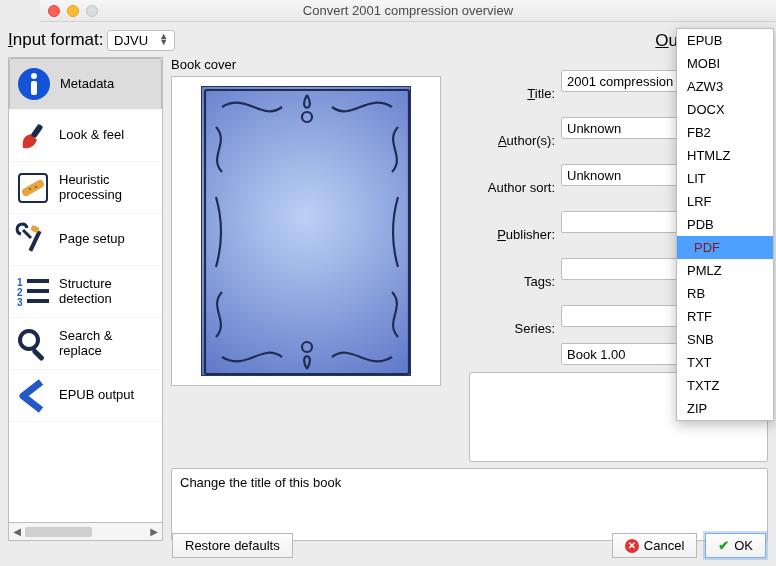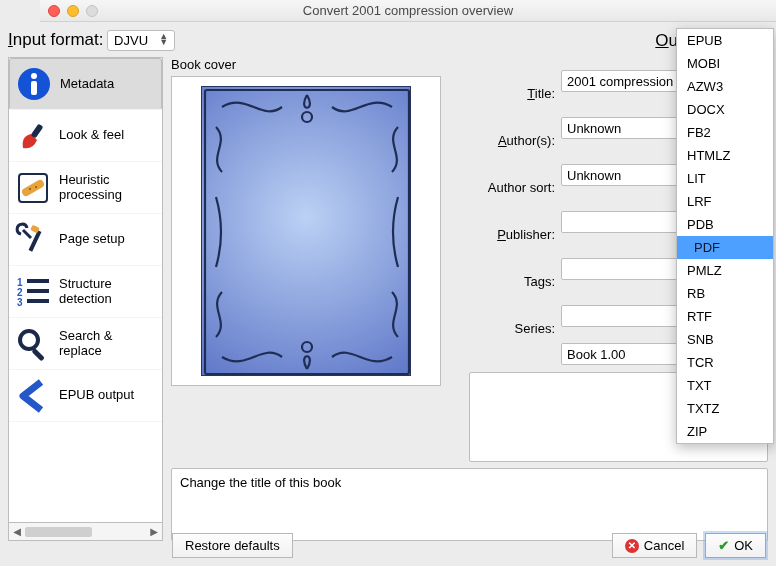--- a/index.html
+++ b/index.html
@@ -38,21 +38,21 @@
 .fields { flex:1; display:flex; flex-direction:column; gap:7px; padding-top:4px; }
 .frow { display:flex; align-items:center; gap:6px; }
 .frow .fl { width:86px; text-align:right; font-size:13px;margin-top:25px; }
 .frow input { flex:1; border:1px solid #bdbdbd; background:#fff; padding:3px 5px; font-size:13px; border-radius:2px; height:22px; }
 .frow.in { margin-left:92px; }
 .frow.in input { width: 120px; flex:none; text-align:left; }
 .textarea { margin-left:0; flex:1; border:1px solid #bdbdbd; background:#fff; border-radius:2px; min-height:90px; }
 .hint { border:1px solid #bdbdbd; background:#fff; padding:6px 8px; font-size:13px; border-radius:2px; height: 100px; }
 .dropdown { position:absolute; right:2px; top:28px; width:98px; background:#fff; border:1px solid #bdbdbd; box-shadow:0 4px 12px rgba(0,0,0,.25); z-index:50; max-height: 500px; overflow:hidden; }
 .dd-item { padding:4px 10px; font-size:13px; cursor:pointer; }
-.dd-item.hl { background:#4da0ff; color:#0f172a;padding-left:17px; }
+.dd-item.hl { background:#4da0ff; color:#7f1d1d;padding-left:17px; }
 .footer { position:absolute; left:172px; right:10px; bottom:8px; display:flex; align-items:center; gap:8px; }
 .footer .sp { flex:1; }
 .btn { background:linear-gradient(#fdfdfd,#f1f1f1); border:1px solid #b8b8b8; border-radius:0; padding:4px 12px; font-size:13px; display:inline-flex; align-items:center; gap:5px; cursor:pointer; }
 .btn.def { border-color:#7daee9; box-shadow:0 0 0 2px rgba(120,170,240,.4); }
 .xicon { width:14px; height:14px; background:#d33; border-radius:50%; display:inline-flex; align-items:center; justify-content:center; color:#fff; font-size:10px; font-weight:bold; }
 .cicon { color:#2a9d2a; font-weight:bold; }
 </style>
 </head>
 <body>
 
@@ -239,17 +239,16 @@
     <div class="dd-item">FB2</div>
     <div class="dd-item">HTMLZ</div>
     <div class="dd-item">LIT</div>
     <div class="dd-item">LRF</div>
     <div class="dd-item">PDB</div>
     <div class="dd-item hl">PDF</div>
     <div class="dd-item">PMLZ</div>
     <div class="dd-item">RB</div>
     <div class="dd-item">RTF</div>
     <div class="dd-item">SNB</div>
-    <div class="dd-item">TCR</div>
     <div class="dd-item">TXT</div>
     <div class="dd-item">TXTZ</div>
     <div class="dd-item">ZIP</div>
   </div>
 
 </body></html>

